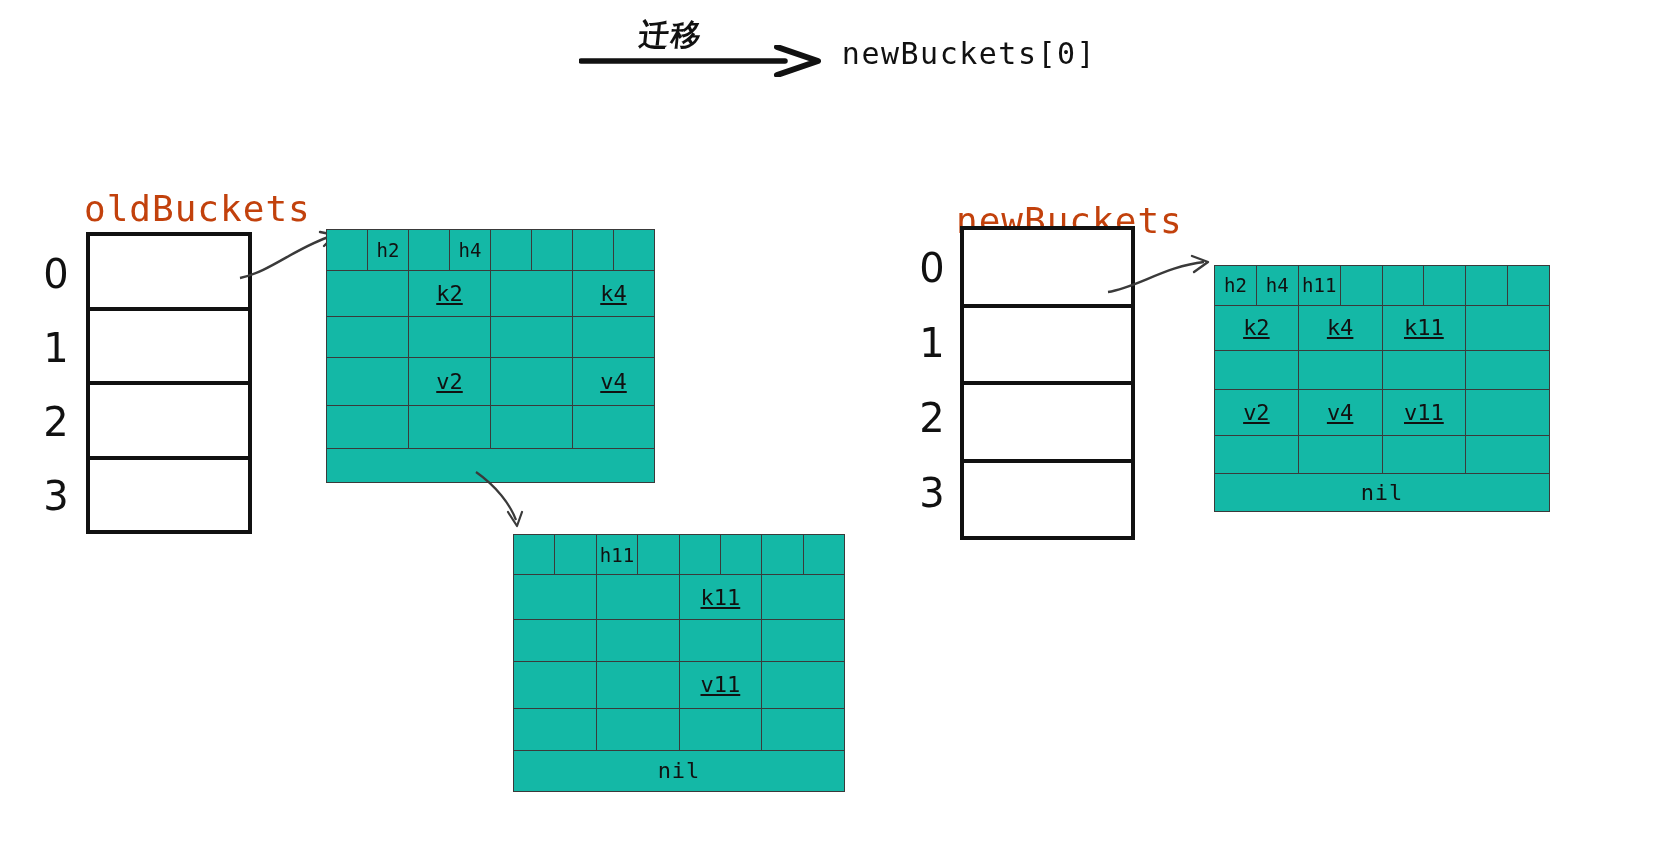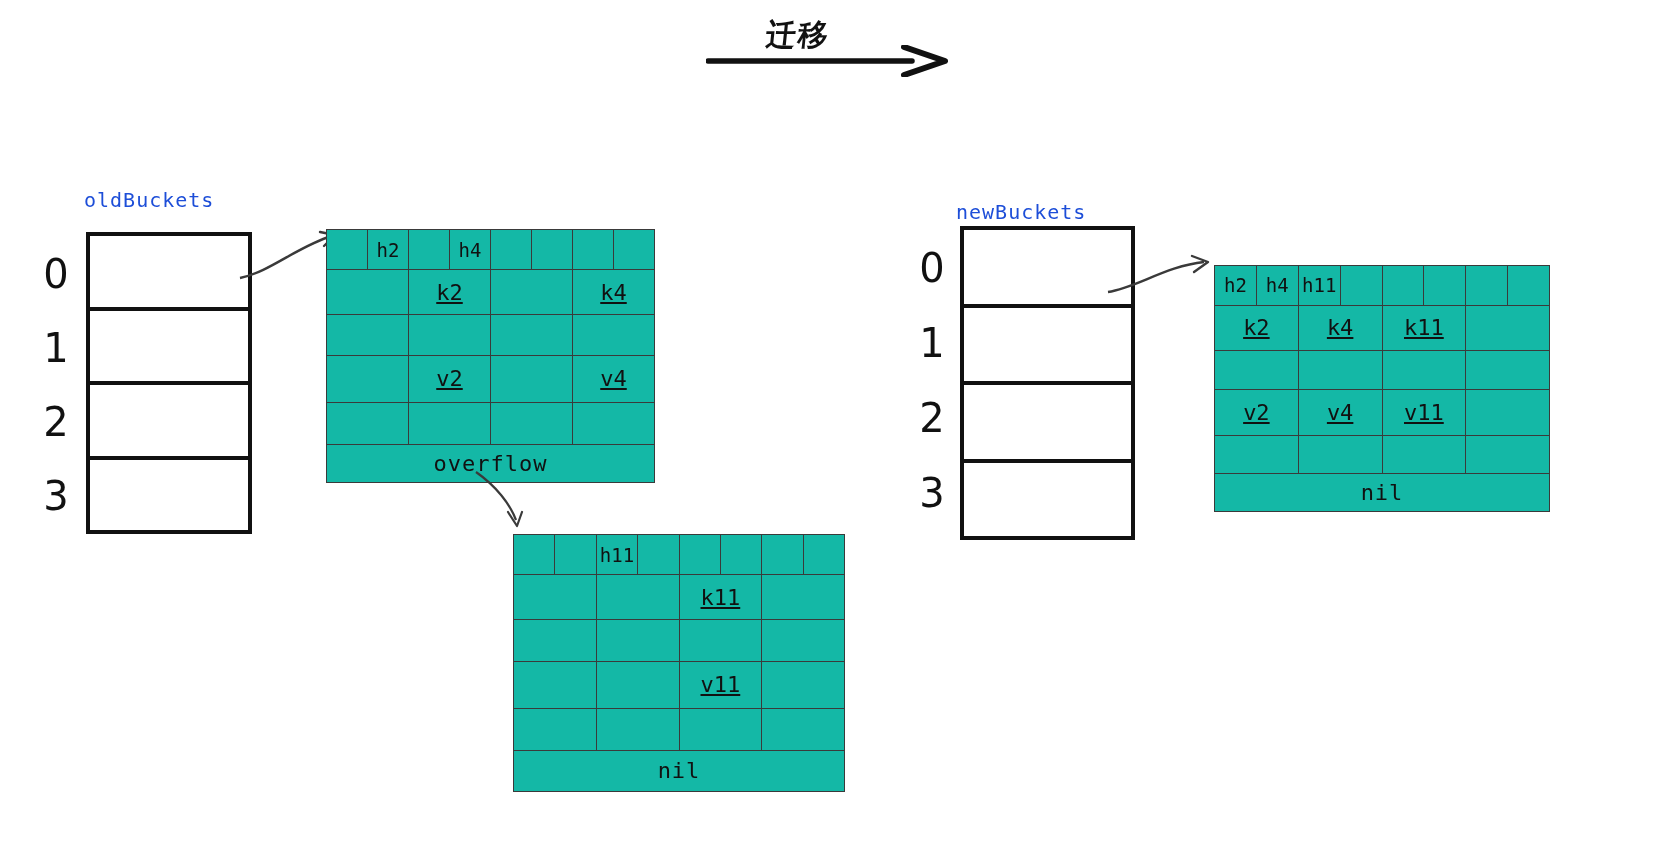--- a/index.html
+++ b/index.html
@@ -24,21 +24,21 @@
     position:absolute;left:60px;top:-8px;
     font-family:"DejaVu Serif",serif;font-size:30px;font-weight:700;
     color:#111;letter-spacing:2px;
     transform:skewX(-6deg);
   }
   #migrate-arrow-svg{position:absolute;left:0;top:22px;}
 
   
   .array-title{
     position:absolute;font-family:"DejaVu Sans Mono",monospace;
-    font-size:20px;letter-spacing:1px;color:#1d4ed8;white-space:nowrap;
+    font-size:36px;letter-spacing:1px;color:#c2410c;white-space:nowrap;
   }
   .bucket-array{
     position:absolute;border:4px solid #111;background:#fff;
     box-sizing:border-box;display:flex;flex-direction:column;
   }
   .bucket-slot{flex:1;border-bottom:4px solid #111;box-sizing:border-box;}
   .bucket-slot:last-child{border-bottom:none;}
   .idx-col{
     position:absolute;display:flex;flex-direction:column;
     font-family:"DejaVu Sans",sans-serif;font-size:40px;color:#111;
@@ -81,20 +81,21 @@
 <div id="header-row">
 
   <div id="migrate-arrow-wrap">
     <span id="migrate-cn">迁移</span>
     <svg id="migrate-arrow-svg" width="245" height="32" viewBox="0 0 245 32">
       <line x1="2" y1="16" x2="206" y2="16" stroke="#111" stroke-width="5.5" stroke-linecap="round"></line>
       <path d="M198 2 L239 16 L198 30" fill="none" stroke="#111" stroke-width="6" stroke-linecap="round" stroke-linejoin="round"></path>
     </svg>
   </div>
 
+  <span class="hdr-label">newBuckets[0]</span>
 </div>
 
 <div class="array-title" style="left:84px;top:188px;">oldBuckets</div>
 
 <div class="idx-col" style="left:36px;top:237px;width:40px;height:296px;">
   <div class="idx-item" style="height:74px;">0</div>
   <div class="idx-item" style="height:74px;">1</div>
   <div class="idx-item" style="height:74px;">2</div>
   <div class="idx-item" style="height:74px;">3</div>
 </div>
@@ -144,21 +145,20 @@
     <div class="data-cell">v4</div>
   </div>
 
   <div class="data-row" style="height:42px;">
     <div class="data-cell"></div>
     <div class="data-cell"></div>
     <div class="data-cell"></div>
     <div class="data-cell"></div>
   </div>
 
-  <div class="overflow-row" style="height:38px;">overflow</div>
 </div>
 
 <svg class="connector" style="left:470px;top:470px;" width="70" height="62" viewBox="0 0 70 62">
   <path d="M6 2 C 26 16, 40 34, 46 50" fill="none" stroke="#3a3a3a" stroke-width="2.2"></path>
   <path d="M38 42 L47 56 L52 42" fill="none" stroke="#3a3a3a" stroke-width="2.2" stroke-linecap="round" stroke-linejoin="round"></path>
 </svg>
 
 <div class="bmap" id="overflow-bmap" style="left:513px;top:534px;width:332px;height:258px;">
   <div class="tophash-row" style="height:40px;">
     <div class="tophash-cell"></div>

